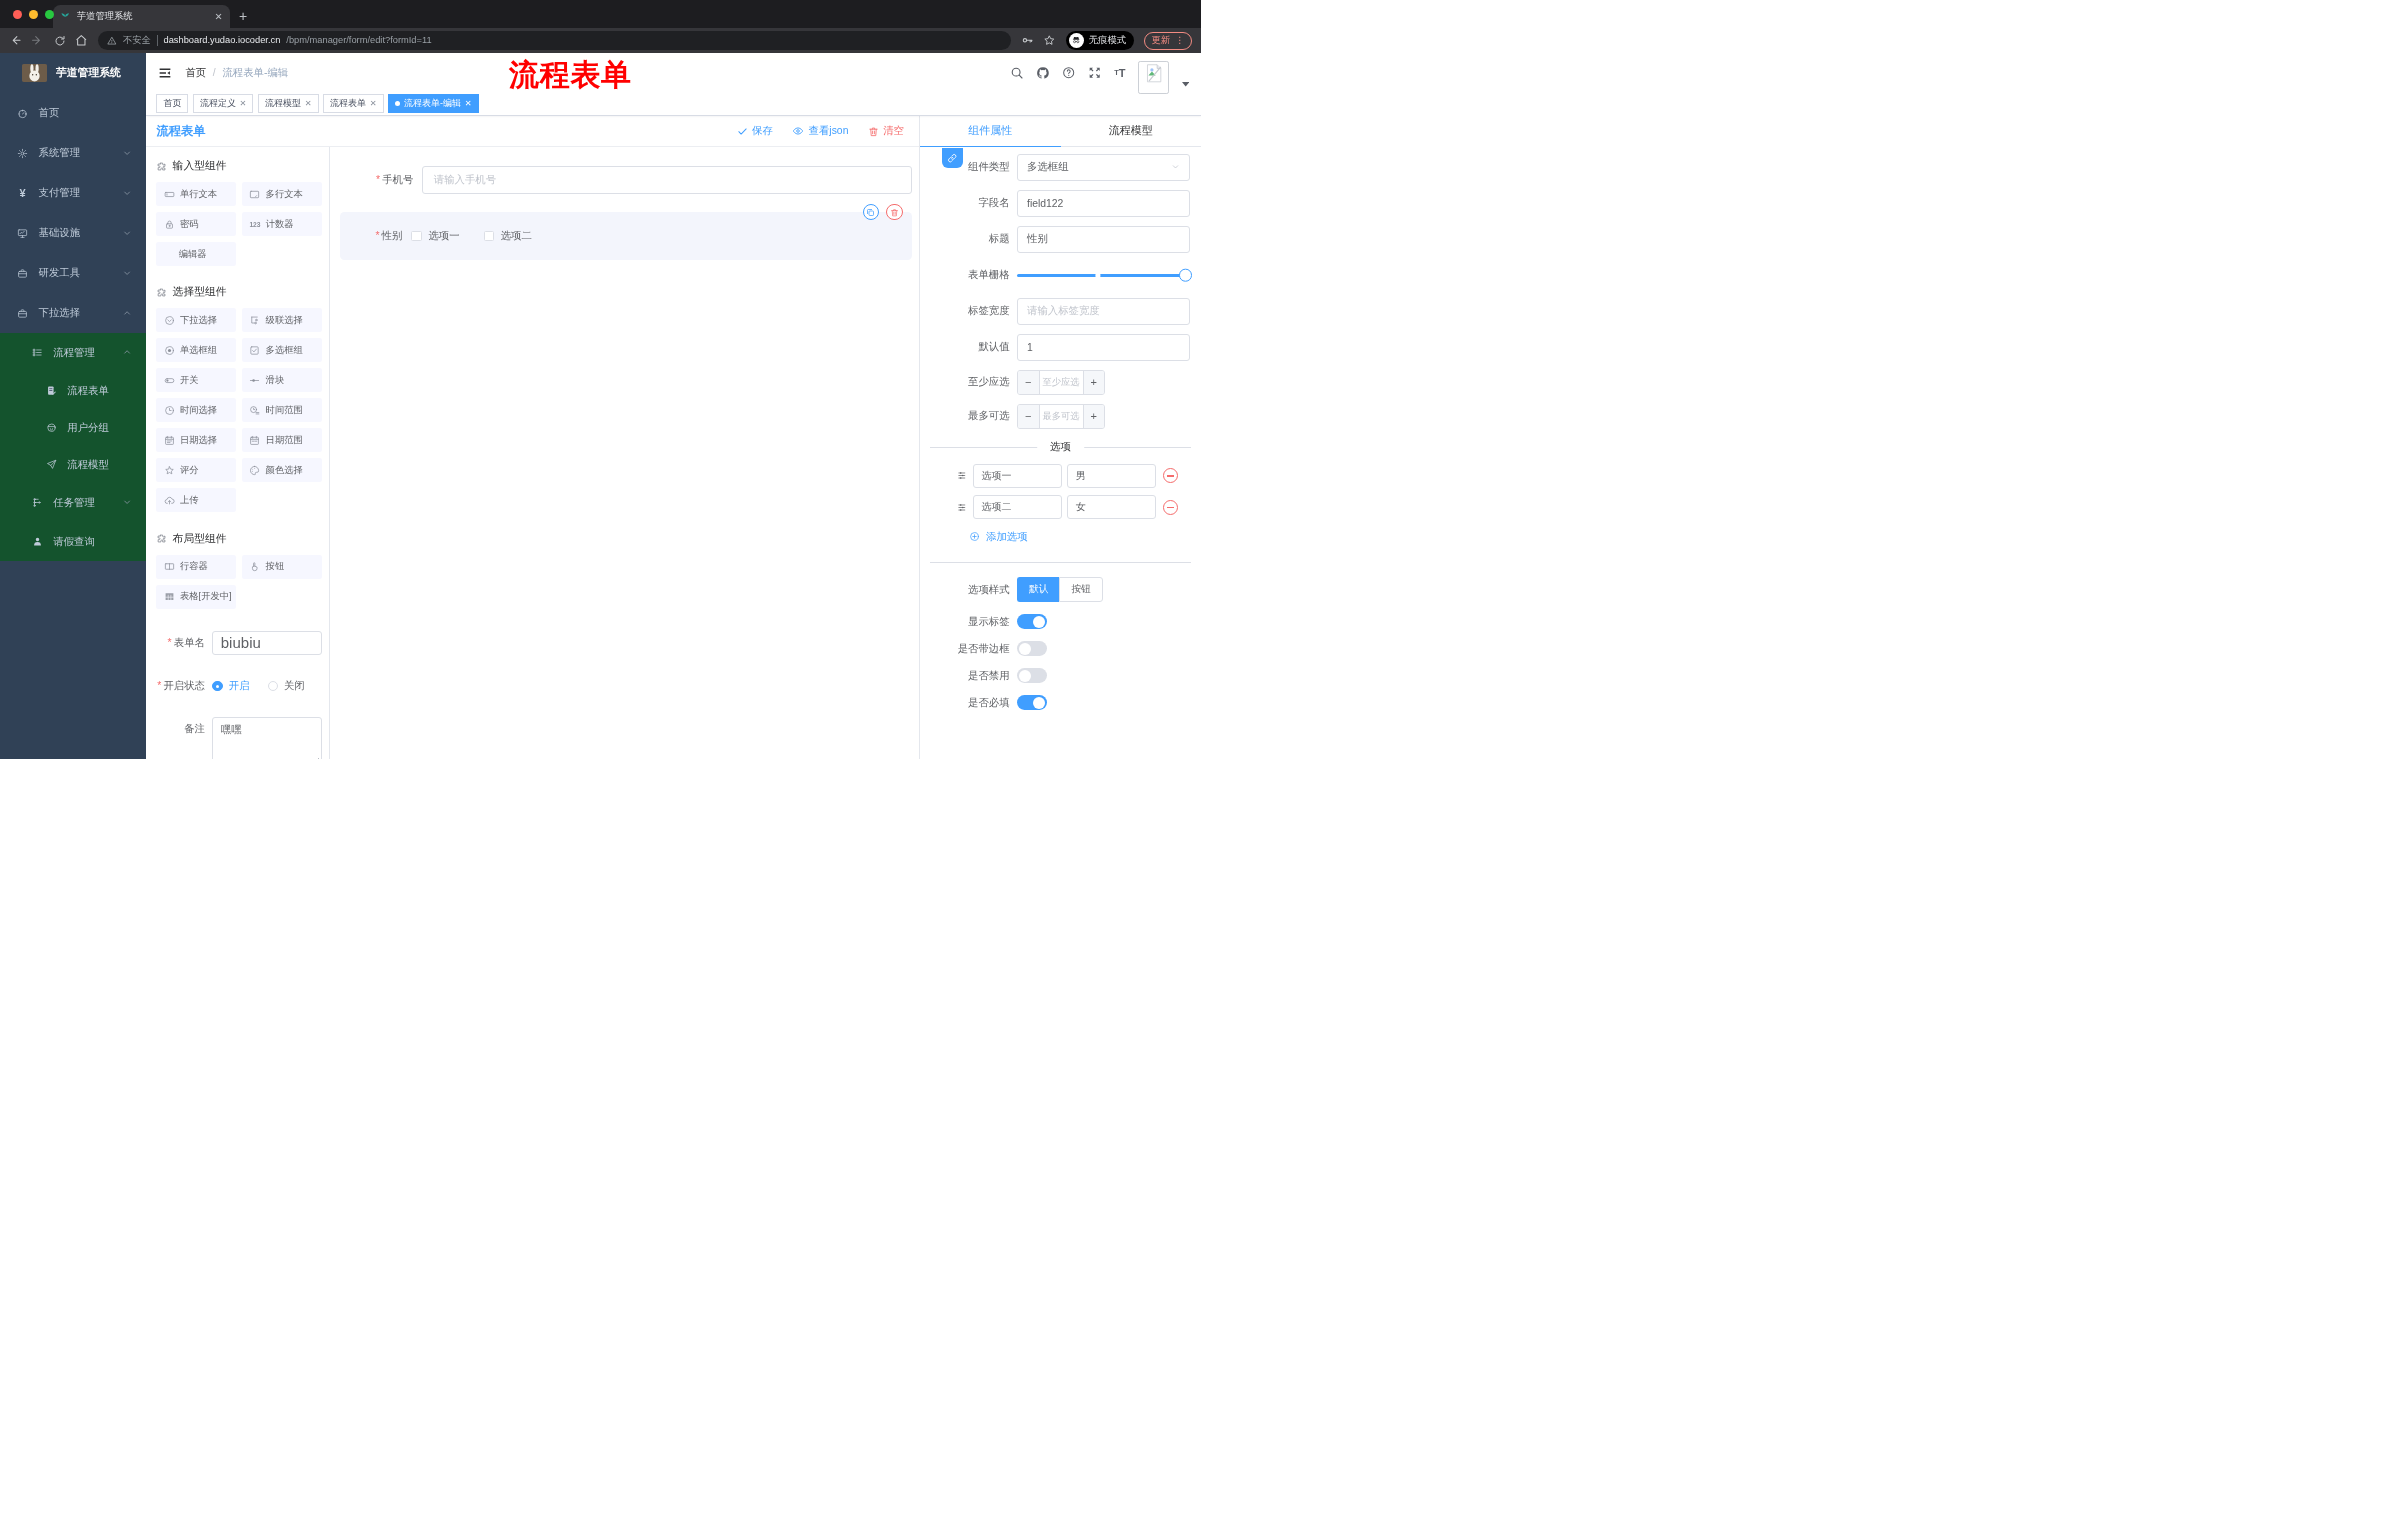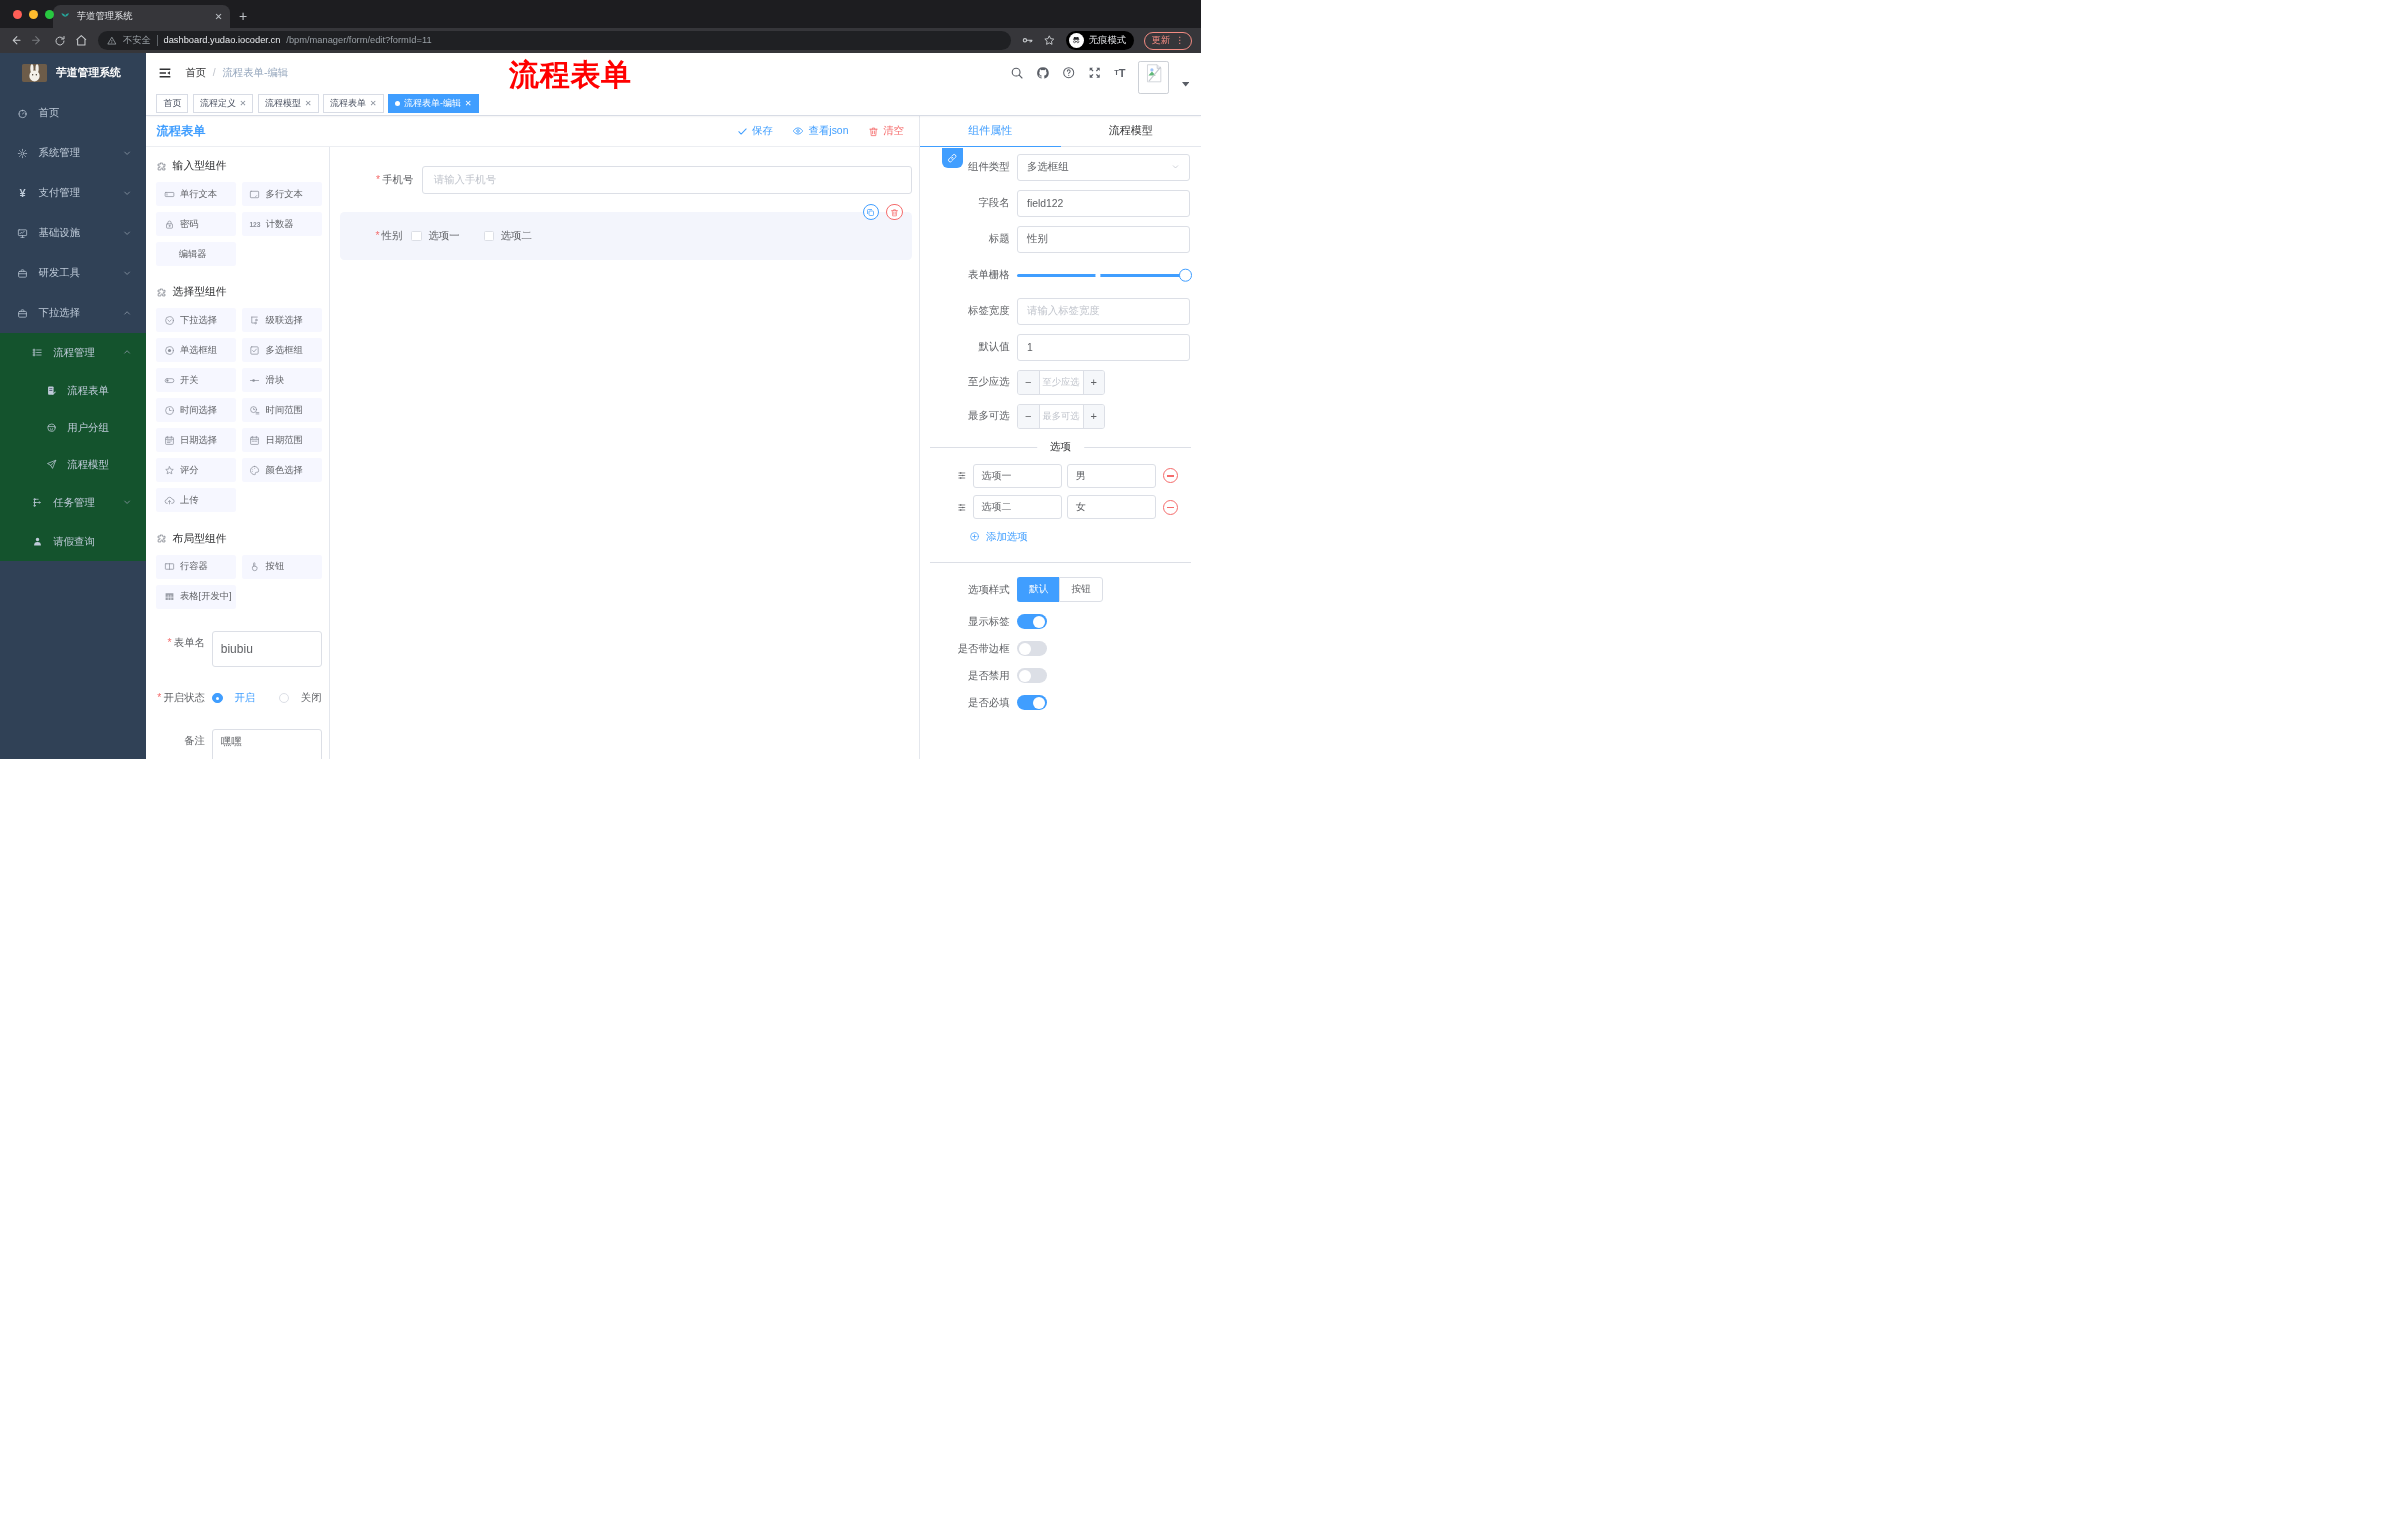--- a/index.html
+++ b/index.html
@@ -75,28 +75,28 @@
   .ghead .icon { color:#7b8089; }
   .cgrid { display:grid; grid-template-columns:1fr 1fr; gap:6px; margin-bottom:19.3px; }
   .cbtn { height:24px; background:#f6f7ff; border-radius:2.2px; display:flex; align-items:center; gap:5.2px; padding:0 3px 0 7.4px; font-size:9.3px; color:#606266; cursor:grab; white-space:nowrap; }
   .cbtn .icon { color:#8b8f99; flex-shrink:0; }
 
   .cform { margin-top:22px; }
   .cform-row { display:flex; align-items:flex-start; margin-bottom:19.3px; }
   .cflabel { width:56px; flex-shrink:0; text-align:right; padding-right:7.4px; font-size:10.4px; color:#606266; line-height:24px; white-space:nowrap; }
   .star { color:#f56c6c; margin-right:2.2px; }
   .cfctl { flex:1; min-width:0; }
-  .tinput { height:36px; border:0.7px solid #dcdfe6; border-radius:3px; background:#fff; display:flex; align-items:center; padding:0 7.4px; font-size:12px; color:#606266; }
+  .tinput { height:24px; border:0.7px solid #dcdfe6; border-radius:3px; background:#fff; display:flex; align-items:center; padding:0 7.4px; font-size:15px; color:#606266; }
   .tarea { height:46px; border:0.7px solid #dcdfe6; border-radius:3px; background:#fff; padding:4.5px 7.4px; font-size:10.4px; color:#606266; position:relative; }
   .tarea::after { content:""; position:absolute; right:1.5px; bottom:1.5px; width:6px; height:6px;
     background:linear-gradient(135deg,transparent 50%,#b8bcc4 50%,#b8bcc4 58%,transparent 58%,transparent 72%,#b8bcc4 72%,#b8bcc4 80%,transparent 80%); }
   .radio { width:10.4px; height:10.4px; border-radius:50%; border:0.7px solid #dcdfe6; background:#fff; display:inline-block; position:relative; flex-shrink:0; }
   .radio.sel { border-color:#409eff; background:#409eff; }
   .radio.sel::after { content:""; position:absolute; left:3px; top:3px; width:3px; height:3px; border-radius:50%; background:#fff; }
-  .radgrp { display:flex; align-items:center; height:24px; gap:6px; font-size:10.4px; color:#606266;justify-content:space-between; }
+  .radgrp { display:flex; align-items:center; height:24px; gap:6px; font-size:10.4px; color:#606266; }
   .radgrp .on { color:#409eff; }
 
   .canvas { flex:1; min-width:0; padding:19.3px 7.4px 0 10.4px; background:#fff; }
   .phone-row { display:flex; align-items:center; }
   .clabel { font-size:10.4px; color:#606266; white-space:nowrap; }
   .phone-label { width:82px; flex-shrink:0; text-align:right; padding-right:9px; }
   .phone-input { flex:1; height:28px; border:0.7px solid #dcdfe6; border-radius:3px; background:#fff; display:flex; align-items:center; padding:0 10.4px; font-size:10.4px; color:#c0c4cc; }
   .gender-block { margin-top:18px; background:#f3f5fc; border-radius:4.5px; position:relative; padding:17px 9px; display:flex; align-items:flex-start; }
   .gender-label { width:62px; flex-shrink:0; text-align:right; padding-right:9px; }
   .gopt { display:flex; align-items:center; gap:6.7px; margin-right:24px; font-size:10.4px; color:#606266; }

